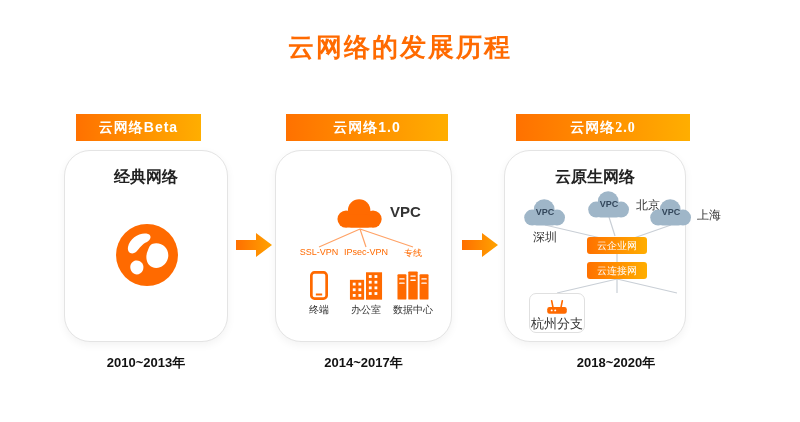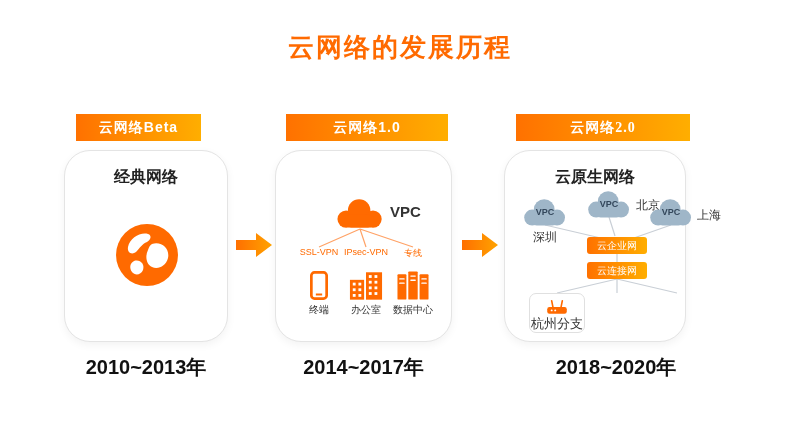--- a/index.html
+++ b/index.html
@@ -27,21 +27,21 @@
   }
   .card1 { left:64px;  width:164px; }
   .card2 { left:275px; width:177px; }
   .card3 { left:504px; width:182px; }
   .card-title {
     position:absolute; top:16px; left:0; width:100%; text-align:center;
     font-size:16px; font-weight:bold; color:#222;
   }
   .years {
     position:absolute; top:354px; text-align:center;
-    font-size:20px; font-weight:600; color:#111;
+    font-size:13px; font-weight:600; color:#111;
   }
   .years.y1 { left:64px;  width:164px; }
   .years.y2 { left:275px; width:177px; }
   .years.y3 { left:504px; width:224px; }
   .arrow { position:absolute; top:230px; width:36px; height:30px; }
   .arrow.a1 { left:236px; }
   .arrow.a2 { left:462px; }
   .overlay { position:absolute; left:0; top:0; pointer-events:none; }
   
   .globe { position:absolute; left:50px; top:72px; width:64px; height:64px; }

